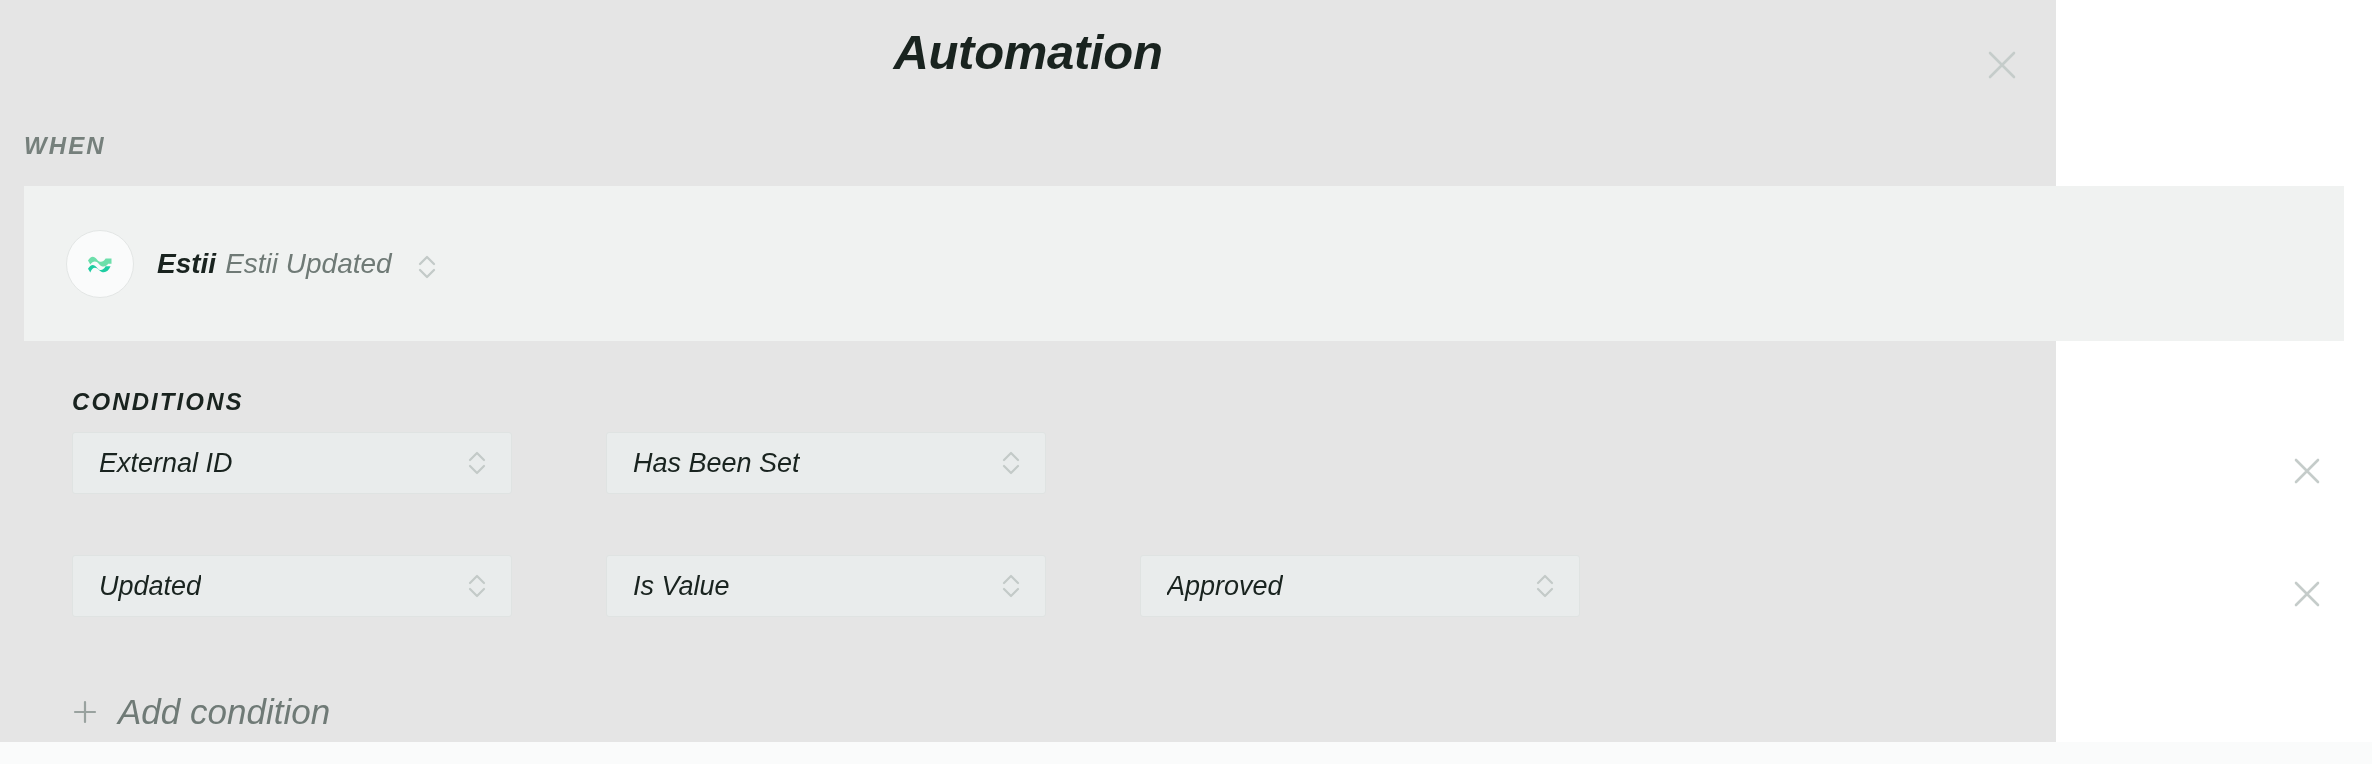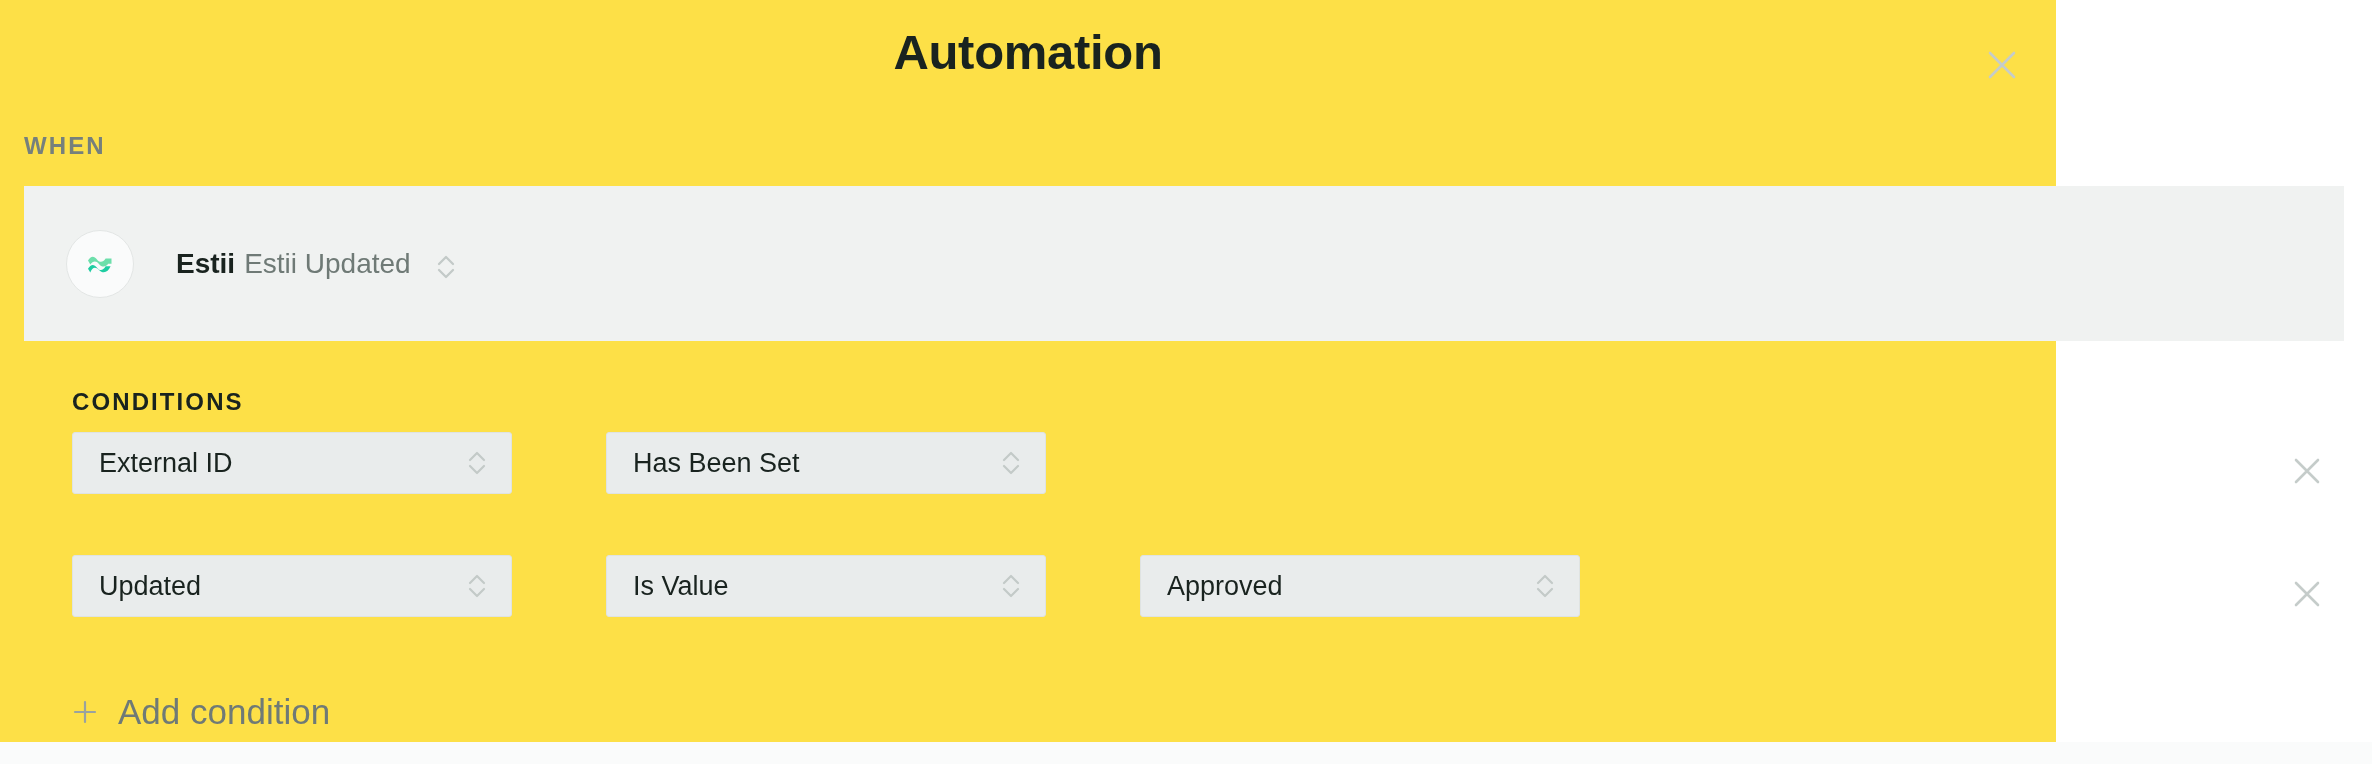--- a/index.html
+++ b/index.html
@@ -12,22 +12,23 @@
     background: #ffffff;
     font-family: "Liberation Sans", sans-serif;
     -webkit-font-smoothing: antialiased;
     overflow: hidden;
   }
 
   .panel {
     position: relative;
     width: 2056px;
     height: 764px;
-    background: #fde047;
-    box-sizing: border-box;
+    background: #e5e5e5;
+    box-sizing: border-box;
+    font-style: italic;
   }
 
   
   .header {
     position: relative;
     height: 112px;
   }
   .header-title {
     position: absolute;
     left: 0;
@@ -89,21 +90,21 @@
     border-radius: 50%;
     background: #fafbfb;
     border: 1px solid #e3e6e5;
     display: flex;
     align-items: center;
     justify-content: center;
     flex: 0 0 auto;
     box-sizing: border-box;
   }
   .trigger-text {
-    margin-left: 42px;
+    margin-left: 23px;
     font-size: 28px;
     color: #19231f;
     white-space: nowrap;
     display: flex;
     align-items: flex-start;
   }
   .trigger-app {
     font-weight: 600;
     color: #19231f;
   }

